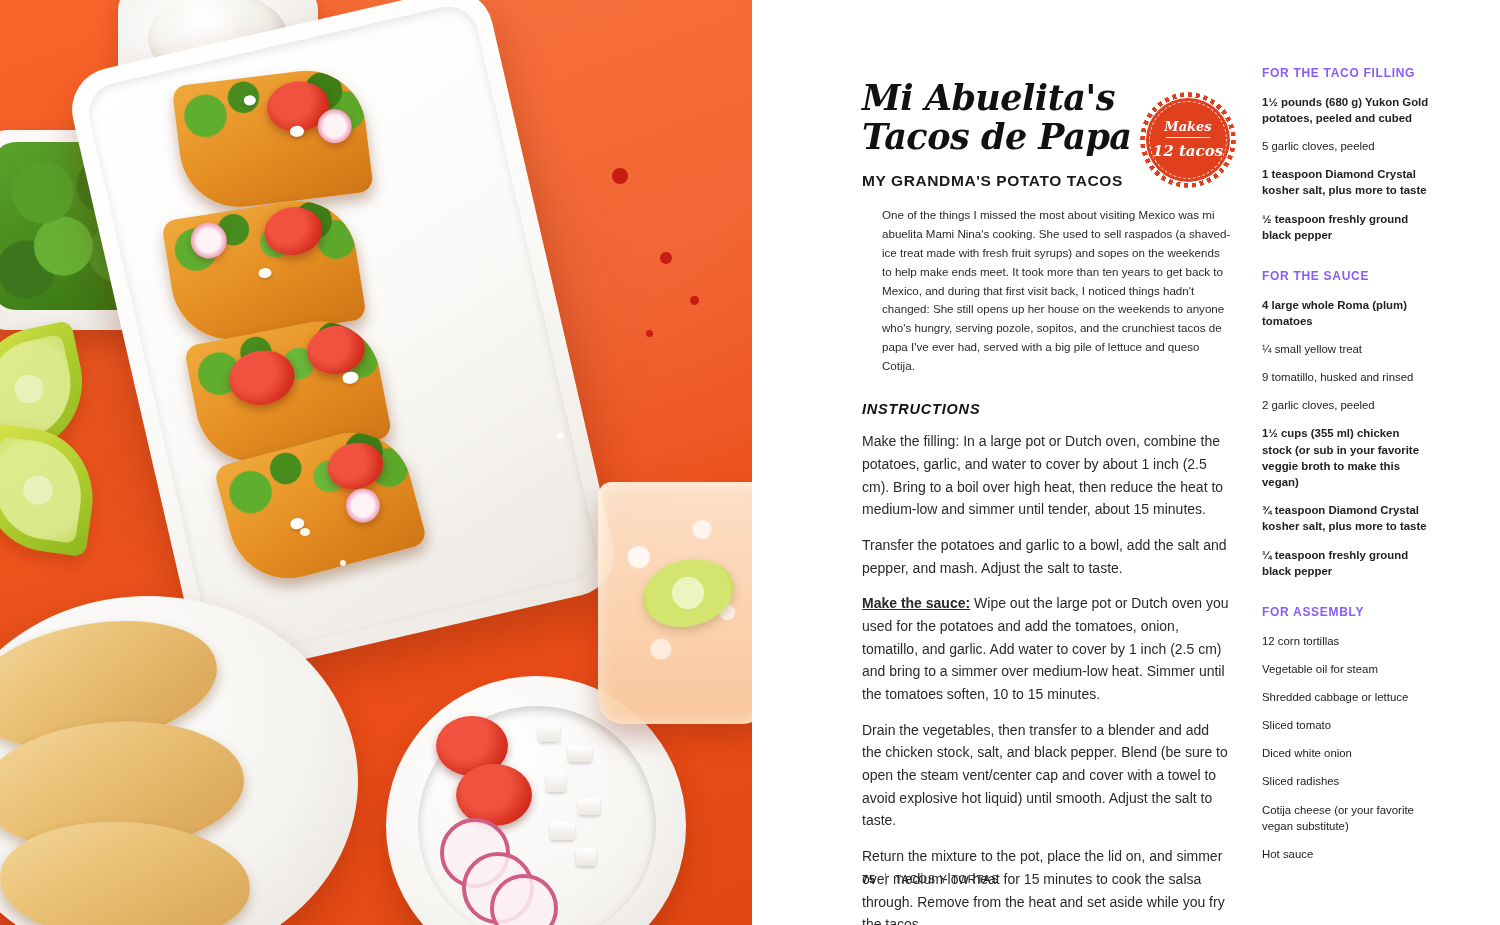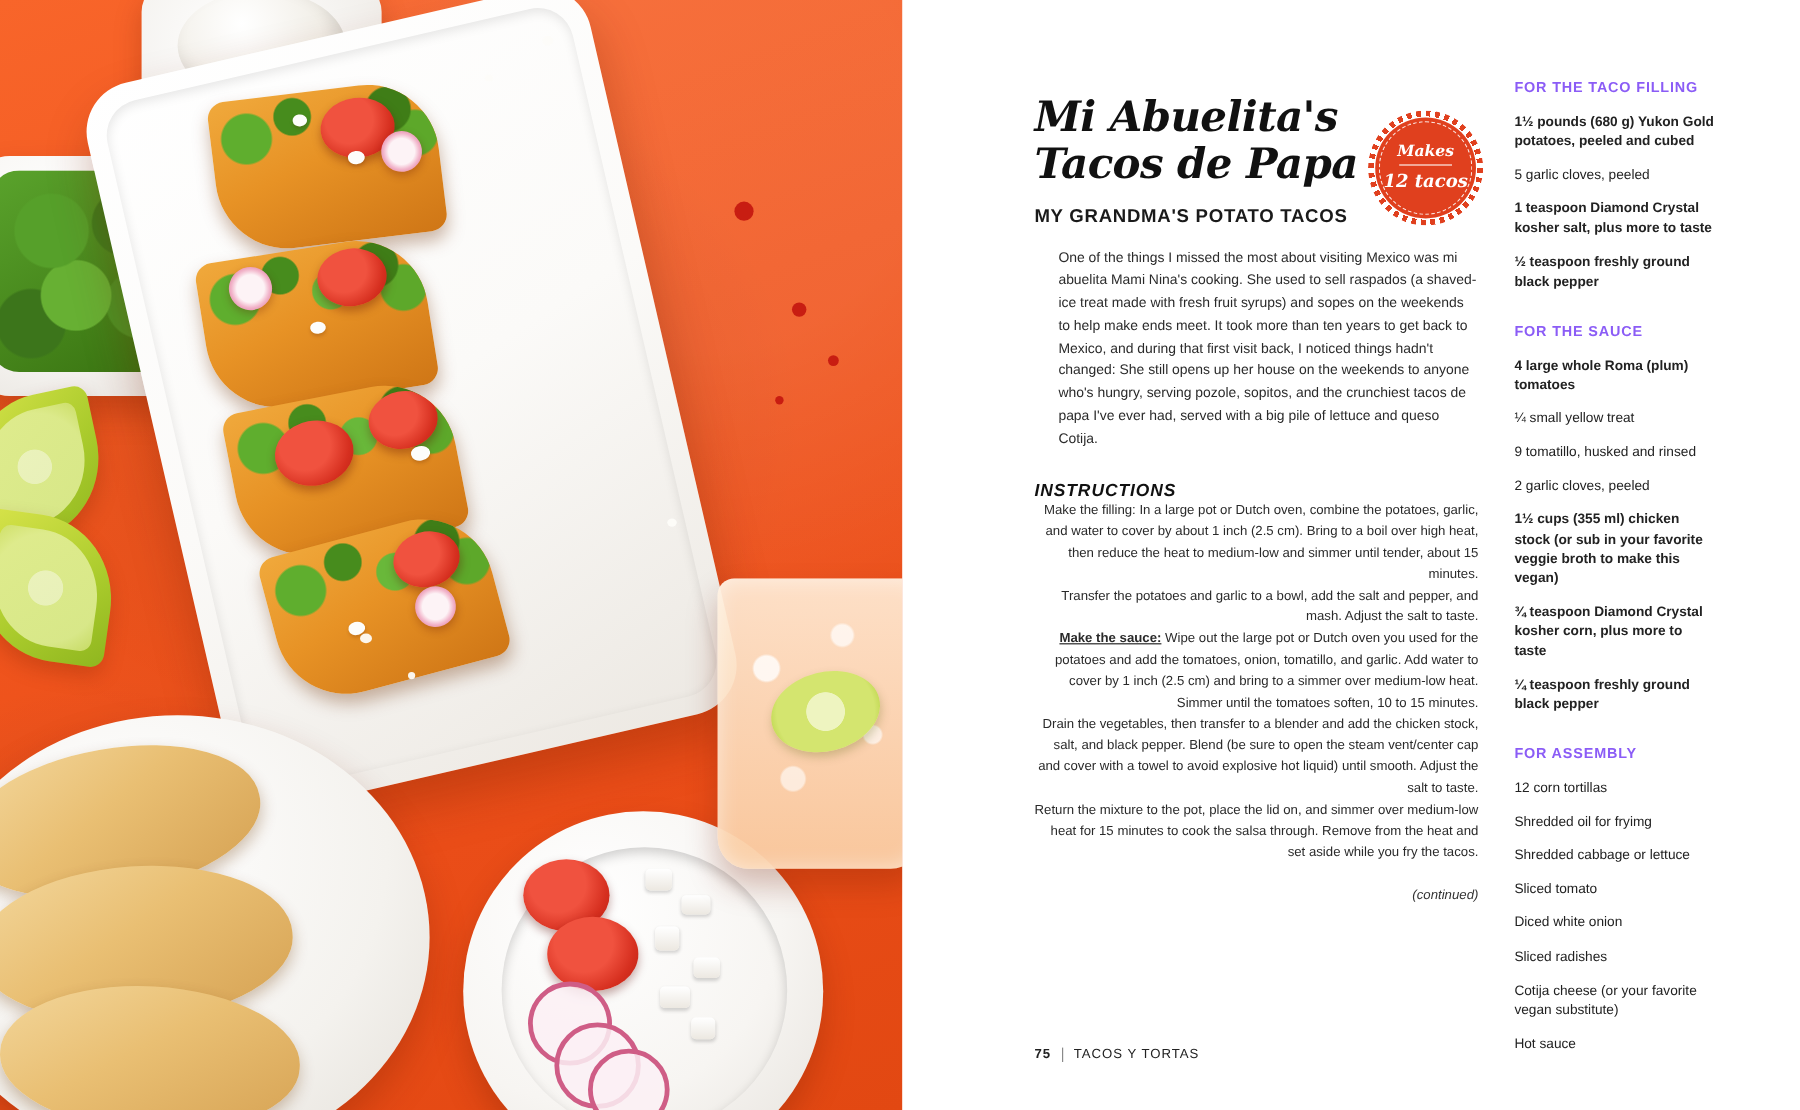--- a/index.html
+++ b/index.html
@@ -221,21 +221,21 @@
     margin-left: 20px;
   }
   .section-head {
     margin-top: 26px;
     font-size: 14.5px;
     font-weight: 700;
     font-style: italic;
     letter-spacing: 0.8px;
     color: #111;
   }
-  .step { font-size: 11px; line-height: 1.62; color: #2a2a2a; text-align: right; }
+  .step { margin-top: 13px; font-size: 14px; line-height: 1.62; color: #2a2a2a; }
   .step b { font-weight: 700; text-decoration: underline; }
   .continued {
     margin-top: 20px;
     text-align: right;
     font-style: italic;
     font-size: 11px;
     color: #333;
   }
 
   
@@ -420,26 +420,26 @@
         <div class="ing-item">5 garlic cloves, peeled</div>
         <div class="ing-item bold">1 teaspoon Diamond Crystal kosher salt, plus more to taste</div>
         <div class="ing-item bold">½ teaspoon freshly ground black pepper</div>
 
         <div class="ing-head spaced">FOR THE SAUCE</div>
         <div class="ing-item bold">4 large whole Roma (plum) tomatoes</div>
         <div class="ing-item">¼ small yellow treat</div>
         <div class="ing-item">9 tomatillo, husked and rinsed</div>
         <div class="ing-item">2 garlic cloves, peeled</div>
         <div class="ing-item bold">1½ cups (355 ml) chicken stock (or sub in your favorite veggie broth to make this vegan)</div>
-        <div class="ing-item bold">¾ teaspoon Diamond Crystal kosher corn, plus more to taste</div>
+        <div class="ing-item bold">¾ teaspoon Diamond Crystal kosher salt, plus more to taste</div>
         <div class="ing-item bold">¼ teaspoon freshly ground black pepper</div>
 
         <div class="ing-head spaced">FOR ASSEMBLY</div>
         <div class="ing-item">12 corn tortillas</div>
-        <div class="ing-item">Shredded oil for fryimg</div>
+        <div class="ing-item">Vegetable oil for steam</div>
         <div class="ing-item">Shredded cabbage or lettuce</div>
         <div class="ing-item">Sliced tomato</div>
         <div class="ing-item">Diced white onion</div>
         <div class="ing-item">Sliced radishes</div>
         <div class="ing-item">Cotija cheese (or your favorite vegan substitute)</div>
         <div class="ing-item">Hot sauce</div>
       </div>
     </div>
 
     <div class="folio side-folio">

